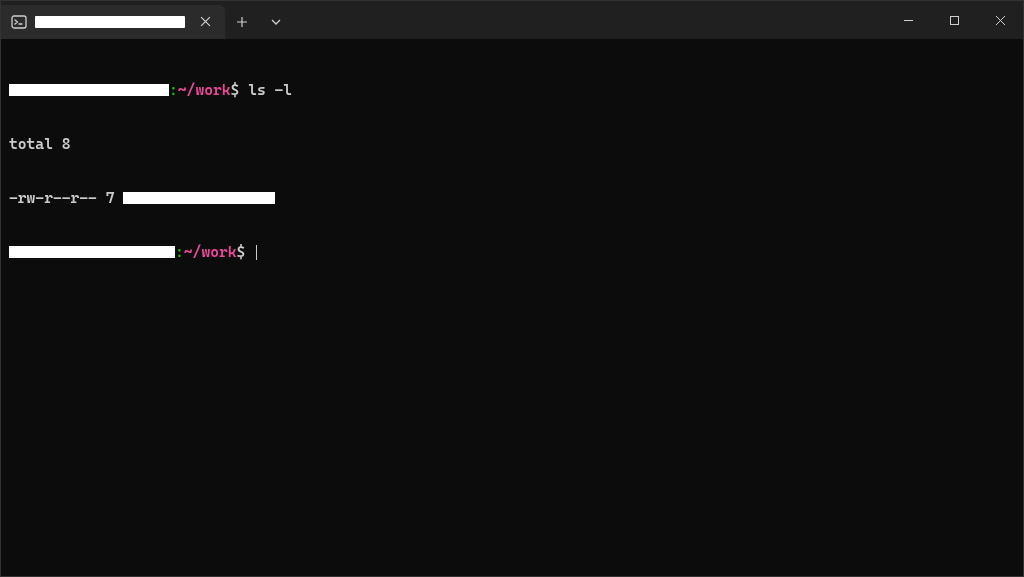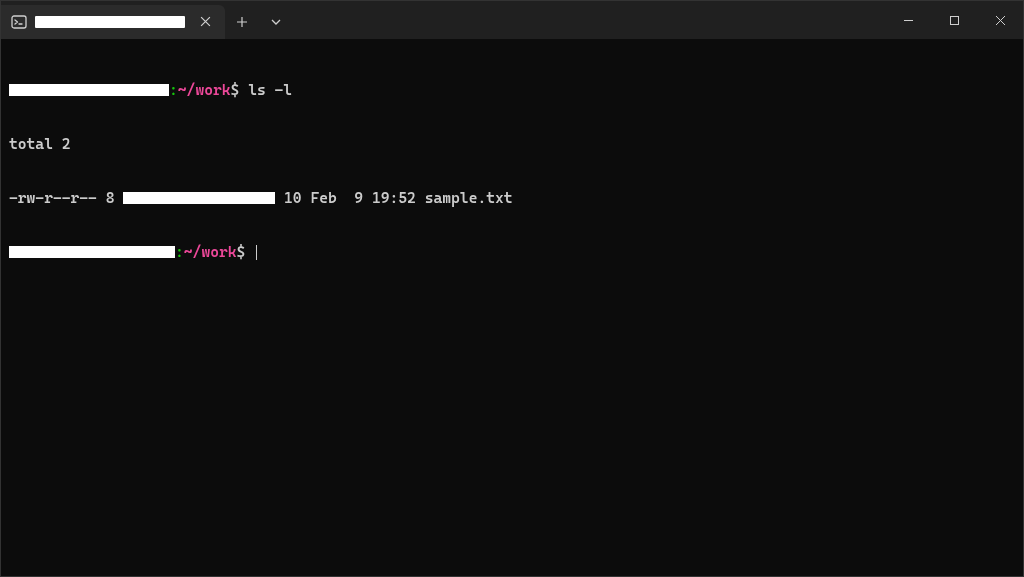--- a/index.html
+++ b/index.html
@@ -145,26 +145,25 @@
 <div class="terminal">
   <div class="line">
     <span class="redact" style="width:160px"></span>
     <span class="green">:</span>
     <span class="blue">~/work</span>
     <span class="white">$</span>
     <span class="white">&nbsp;</span>
     <span class="white">ls -l</span>
   </div>
   <div class="line">
-    <span class="white">total 2</span>
+    <span class="white">total 8</span>
   </div>
   <div class="line">
-    <span class="white">-rw-r--r-- 8 </span>
+    <span class="white">-rw-r--r-- 7 </span>
     <span class="redact" style="width:152px"></span>
-    <span class="white"> 10 Feb  9 19:52 sample.txt</span>
   </div>
   <div class="line">
     <span class="redact" style="width:166px"></span>
     <span class="green">:</span>
     <span class="blue">~/work</span>
     <span class="white">$</span>
     <span class="white">&nbsp;</span>
     <span class="cursor"></span>
   </div>
 </div>

